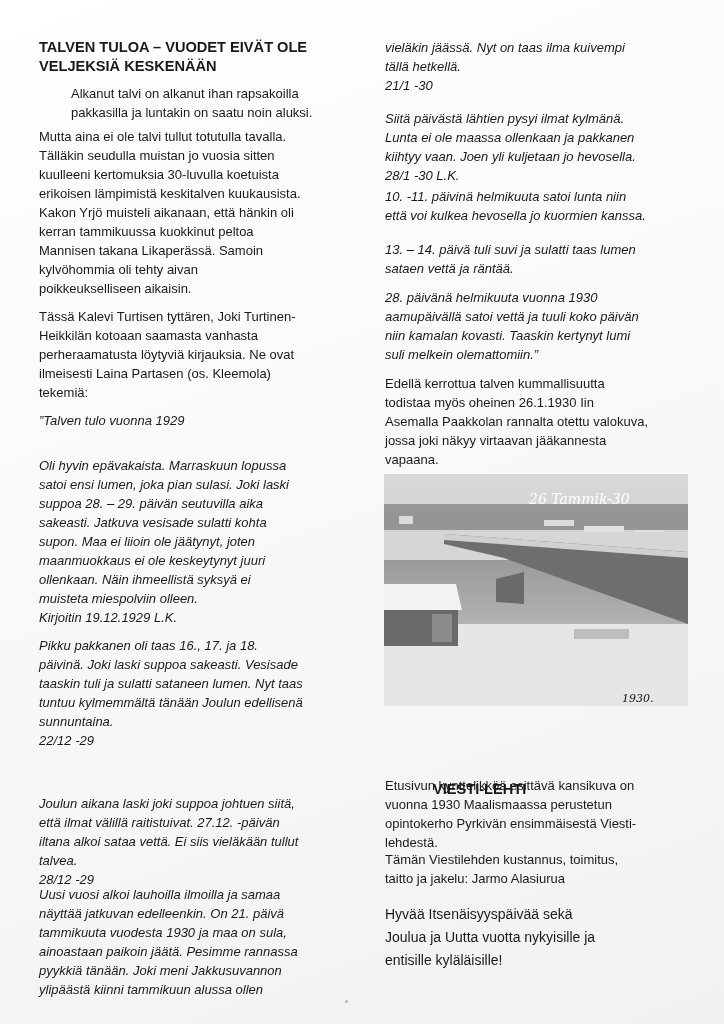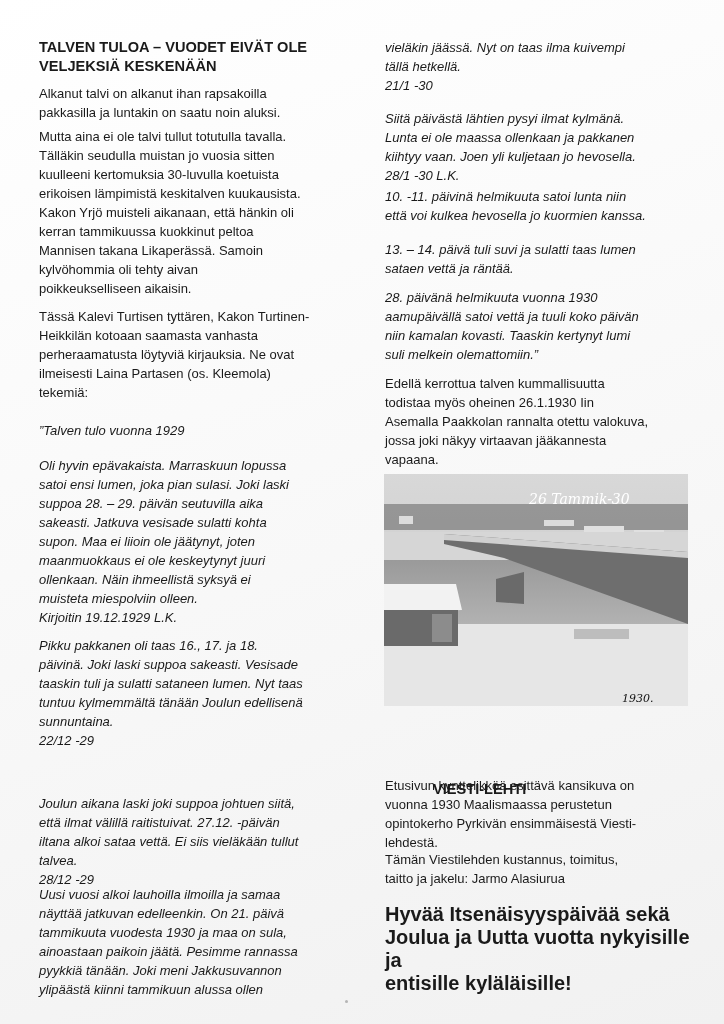--- a/index.html
+++ b/index.html
@@ -11,52 +11,52 @@
   }
   .page-shade {
     position:absolute; inset:0;
     background: linear-gradient(160deg, #ffffff 0%, #f7f7f7 60%, #f1f1f1 100%);
   }
   .blk { position:absolute; font-size:13px; line-height:19px; margin:0; white-space:pre-line; }
   .left { left:39px; width:325px; }
   .right { left:385px; width:320px; }
   .it { font-style:italic; }
   .h { font-weight:bold; font-size:14.6px; }
-  .greet { font-weight:bold; font-size:20px; line-height:23px; }
+  .greet { font-weight:normal; font-size:14px; line-height:23px; }
   .photo {
     position:absolute; left:384px; top:474px; width:304px; height:232px;
     background:#4d7c0f; overflow:hidden;
   }
   .photo svg { width:100%; height:100%; display:block; }
   .speck { position:absolute; width:3px; height:3px; border-radius:50%; background:#b5b5b5; }
 </style>
 </head>
 <body>
 
 <div class="page-shade"></div>
 
 <p class="blk left h" style="top:38px;">TALVEN TULOA – VUODET EIVÄT OLE
 VELJEKSIÄ KESKENÄÄN</p>
-<p class="blk left" style="top:84px;">Alkanut talvi on alkanut ihan rapsakoilla
+<p class="blk left" style="top:84px;margin-left:32px;">Alkanut talvi on alkanut ihan rapsakoilla
 pakkasilla ja luntakin on saatu noin aluksi.</p>
 <p class="blk left" style="top:127px;">Mutta aina ei ole talvi tullut totutulla tavalla.
 Tälläkin seudulla muistan jo vuosia sitten
 kuulleeni kertomuksia 30-luvulla koetuista
 erikoisen lämpimistä keskitalven kuukausista.
 Kakon Yrjö muisteli aikanaan, että hänkin oli
 kerran tammikuussa kuokkinut peltoa
 Mannisen takana Likaperässä. Samoin
 kylvöhommia oli tehty aivan
 poikkeukselliseen aikaisin.</p>
-<p class="blk left" style="top:307px;">Tässä Kalevi Turtisen tyttären, Kakon Turtinen-
+<p class="blk left" style="top:307px;">Tässä Kalevi Turtisen tyttären, Joki Turtinen-
 Heikkilän kotoaan saamasta vanhasta
 perheraamatusta löytyviä kirjauksia. Ne ovat
 ilmeisesti Laina Partasen (os. Kleemola)
 tekemiä:</p>
-<p class="blk left it" style="top:421px;">”Talven tulo vuonna 1929</p>
+<p class="blk left it" style="top:411px;">”Talven tulo vuonna 1929</p>
 <p class="blk left it" style="top:456px;">Oli hyvin epävakaista. Marraskuun lopussa
 satoi ensi lumen, joka pian sulasi. Joki laski
 suppoa 28. – 29. päivän seutuvilla aika
 sakeasti. Jatkuva vesisade sulatti kohta
 supon. Maa ei liioin ole jäätynyt, joten
 maanmuokkaus ei ole keskeytynyt juuri
 ollenkaan. Näin ihmeellistä syksyä ei
 muisteta miespolviin olleen.
 Kirjoitin 19.12.1929 L.K.</p>
 <p class="blk left it" style="top:627px;margin-top:9px;">Pikku pakkanen oli taas 16., 17. ja 18.

